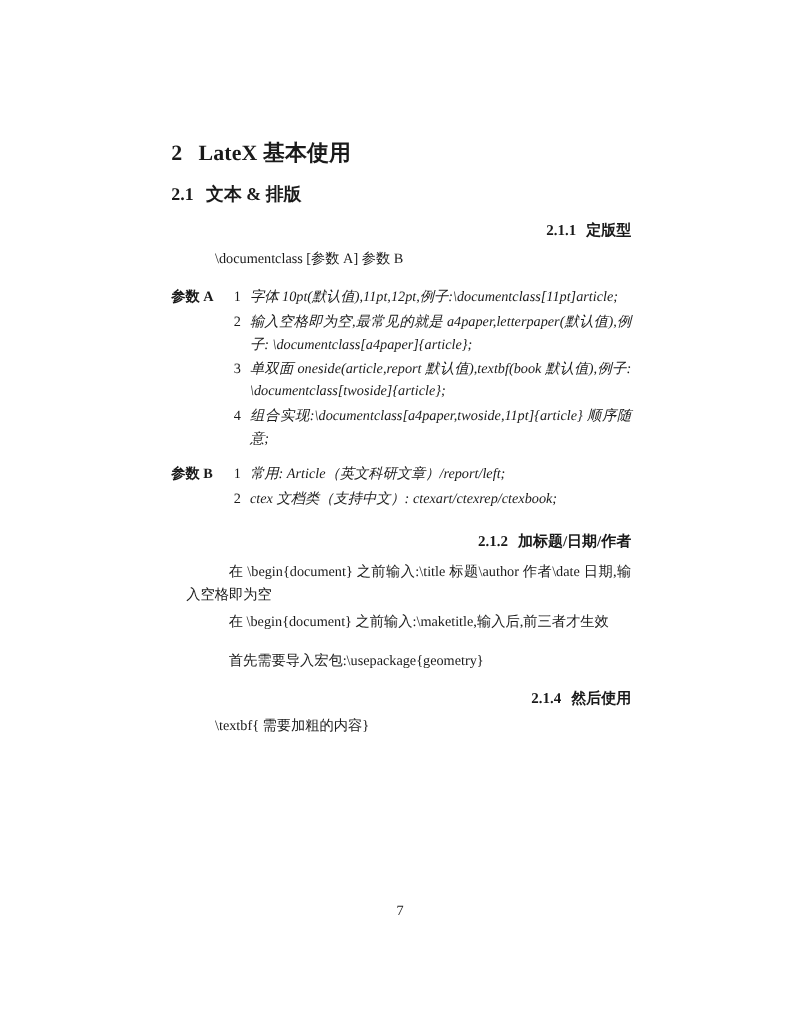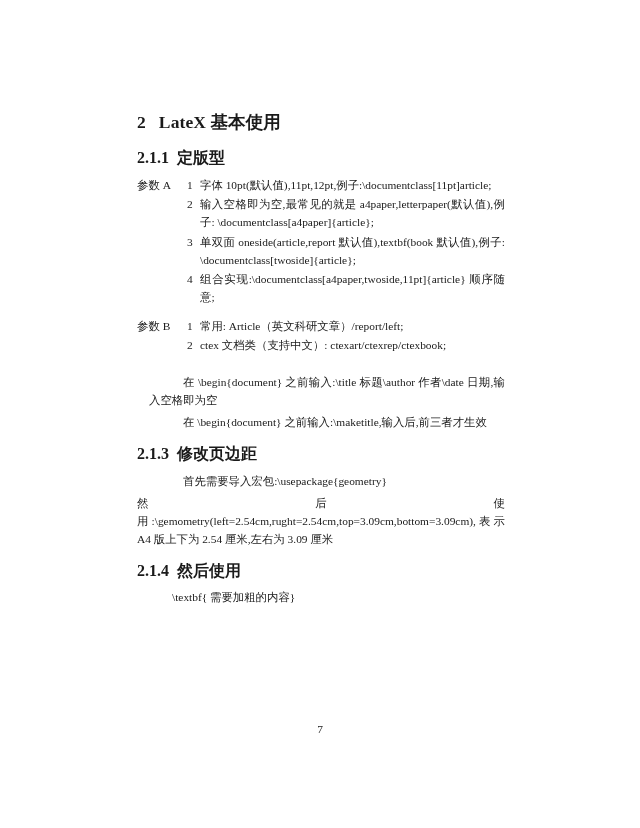--- a/index.html
+++ b/index.html
@@ -45,25 +45,26 @@
   .h-subsection {
     font-size: 14.3px;
     font-weight: bold;
     margin: 0 0 11px 0;
     line-height: 1.25;
     white-space: pre;
   }
   .h-subsection .num { margin-right: 10px; }
 
   .h-subsub {
-    font-size: 16px;
+    font-size: 12px;
     font-weight: bold;
     margin: 0 0 7px 0;
     line-height: 1.3;
     white-space: pre;
+    text-align: right;
   }
   .h-subsub .num { margin-right: 8px; }
 
   
   .para {
     font-size: 11.4px;
     line-height: 1.58;
     margin: 0 0 4px 0;
     text-align: justify;
   }
@@ -81,21 +82,21 @@
   .desc-block {
     margin: 0 0 4px 0;
   }
   .desc-row {
     display: flex;
     align-items: flex-start;
     margin-bottom: 1px;
   }
   .desc-term {
     flex: 0 0 50px;
-    font-weight: normal;
+    font-weight: bold;
     font-size: 11.4px;
     line-height: 1.58;
     white-space: nowrap;
   }
   .desc-items {
     flex: 1 1 auto;
     min-width: 0;
   }
   .desc-item {
     display: flex;
@@ -106,20 +107,21 @@
   }
   .desc-item .marker {
     flex: 0 0 13px;
     text-align: left;
   }
   .desc-item .itext {
     flex: 1 1 auto;
     min-width: 0;
     text-align: justify;
     text-justify: inter-character;
+    font-style: italic;
   }
   .gap-sm { height: 5px; }
   .gap-md { height: 9px; }
   .gap-lg { height: 13px; }
 
   
   .page-number {
     position: absolute;
     left: 0;
     top: 723px;
@@ -130,23 +132,25 @@
   }
 </style>
 </head>
 <body>
 
 <div class="page">
   <div class="content">
 
     <div class="h-section"><span class="num">2</span><span>LateX 基本使用</span></div>
 
+    <div class="h-subsection"><span class="num">2.1</span><span>文本 &amp; 排版</span></div>
 
     <div class="h-subsub"><span class="num">2.1.1</span><span>定版型</span></div>
 
+    <div class="code-line">\documentclass [参数 A] 参数 B</div>
 
     <div class="desc-block">
       <div class="desc-row">
         <div class="desc-term">参数 A</div>
         <div class="desc-items">
           <div class="desc-item">
             <span class="marker">1</span>
             <span class="itext">字体 10pt(默认值),11pt,12pt,例子:\documentclass[11pt]article;</span>
           </div>
           <div class="desc-item">
@@ -178,30 +182,29 @@
           <div class="desc-item">
             <span class="marker">2</span>
             <span class="itext">ctex 文档类（支持中文）: ctexart/ctexrep/ctexbook;</span>
           </div>
         </div>
       </div>
     </div>
 
     <div class="gap-lg"></div>
 
+    <div class="h-subsub"><span class="num">2.1.2</span><span>加标题/日期/作者</span></div>
 
     <div class="para indent">在 \begin{document} 之前输入:\title 标题\author 作者\date 日期,输入空格即为空</div>
     <div class="para indent">在 \begin{document} 之前输入:\maketitle,输入后,前三者才生效</div>
 
     <div class="gap-md"></div>
 
-    <div class="h-subsub"><span class="num">2.1.3</span><span>修改页边距</span></div>
 
     <div class="para indent">首先需要导入宏包:\usepackage{geometry}</div>
-    <div class="para flush">然后使用:\gemometry(left=2.54cm,rught=2.54cm,top=3.09cm,bottom=3.09cm),表示 A4 版上下为 2.54 厘米,左右为 3.09 厘米</div>
 
     <div class="gap-md"></div>
 
     <div class="h-subsub"><span class="num">2.1.4</span><span>然后使用</span></div>
 
     <div class="code-line">\textbf{ 需要加粗的内容}</div>
 
     <div class="gap-sm"></div>
 
 

